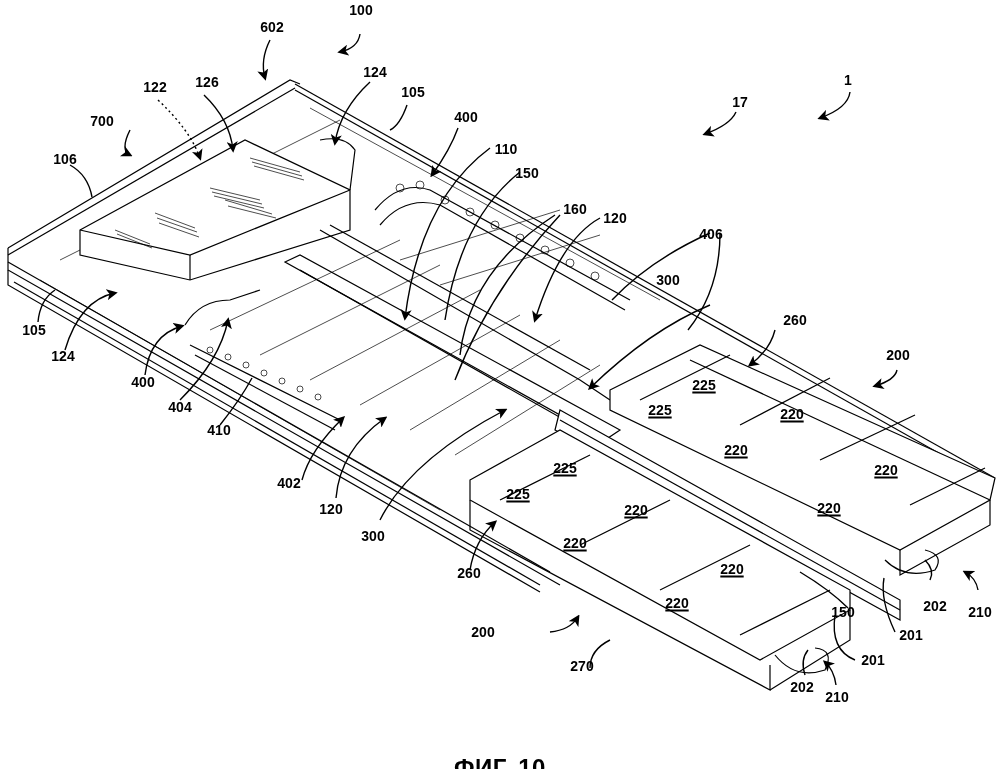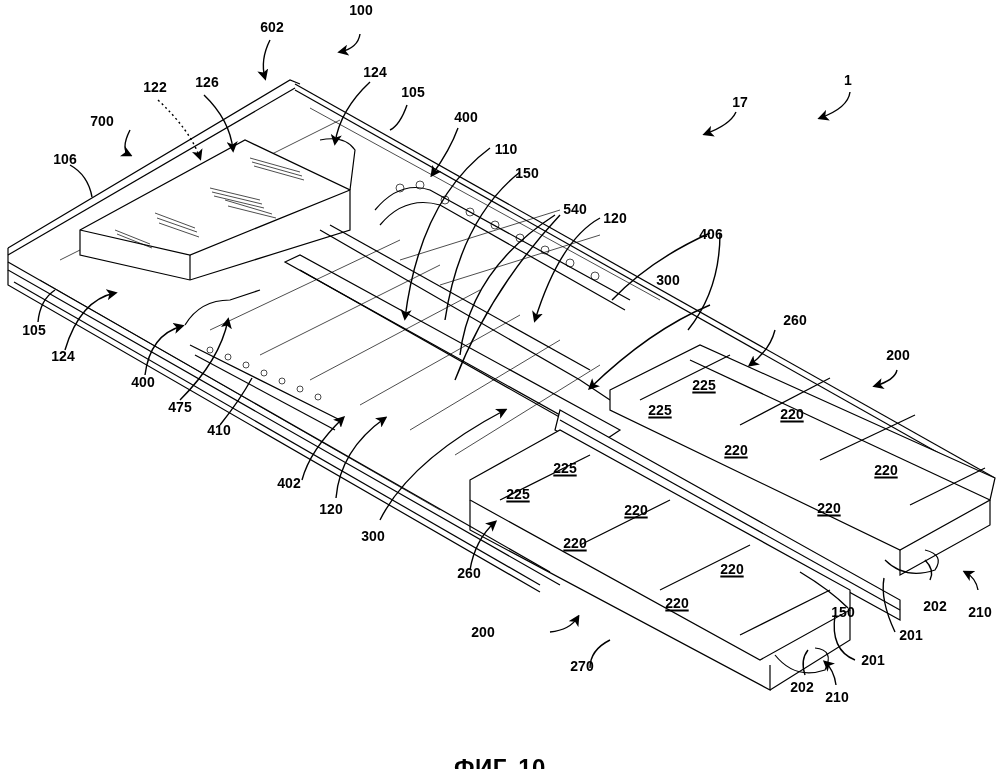--- a/index.html
+++ b/index.html
@@ -189,30 +189,30 @@
 <div class="lbl" style="left:272px;top:27px">602</div>
 <div class="lbl" style="left:155px;top:87px">122</div>
 <div class="lbl" style="left:207px;top:82px">126</div>
 <div class="lbl" style="left:375px;top:72px">124</div>
 <div class="lbl" style="left:413px;top:92px">105</div>
 <div class="lbl" style="left:102px;top:121px">700</div>
 <div class="lbl" style="left:65px;top:159px">106</div>
 <div class="lbl" style="left:466px;top:117px">400</div>
 <div class="lbl" style="left:506px;top:149px">110</div>
 <div class="lbl" style="left:527px;top:173px">150</div>
-<div class="lbl" style="left:575px;top:209px">540</div>
+<div class="lbl" style="left:575px;top:209px">160</div>
 <div class="lbl" style="left:615px;top:218px">120</div>
 <div class="lbl" style="left:711px;top:234px">406</div>
 <div class="lbl" style="left:668px;top:280px">300</div>
 <div class="lbl" style="left:795px;top:320px">260</div>
 <div class="lbl" style="left:898px;top:355px">200</div>
 <div class="lbl" style="left:34px;top:330px">105</div>
 <div class="lbl" style="left:63px;top:356px">124</div>
 <div class="lbl" style="left:143px;top:382px">400</div>
-<div class="lbl" style="left:180px;top:407px">475</div>
+<div class="lbl" style="left:180px;top:407px">404</div>
 <div class="lbl" style="left:219px;top:430px">410</div>
 <div class="lbl" style="left:289px;top:483px">402</div>
 <div class="lbl" style="left:331px;top:509px">120</div>
 <div class="lbl" style="left:373px;top:536px">300</div>
 <div class="lbl" style="left:469px;top:573px">260</div>
 <div class="lbl" style="left:483px;top:632px">200</div>
 <div class="lbl" style="left:582px;top:666px">270</div>
 <div class="lbl" style="left:843px;top:612px">150</div>
 <div class="lbl" style="left:911px;top:635px">201</div>
 <div class="lbl" style="left:873px;top:660px">201</div>

